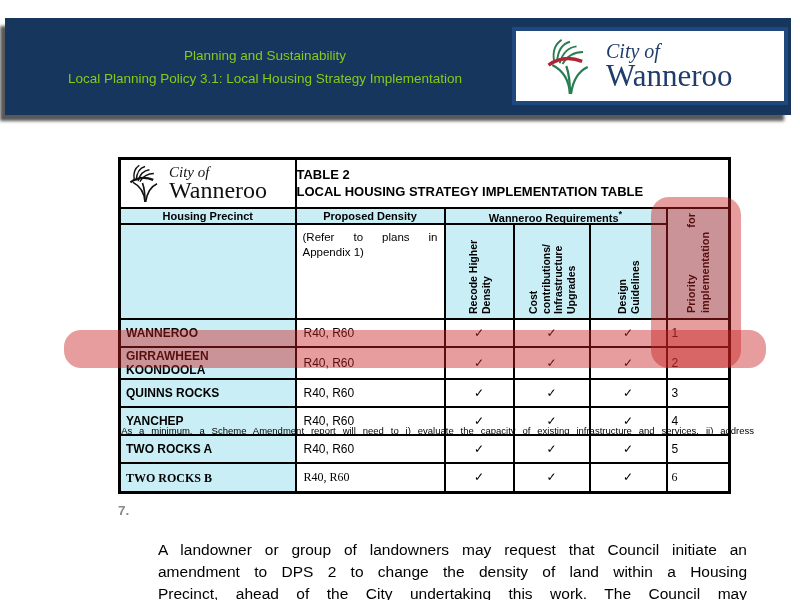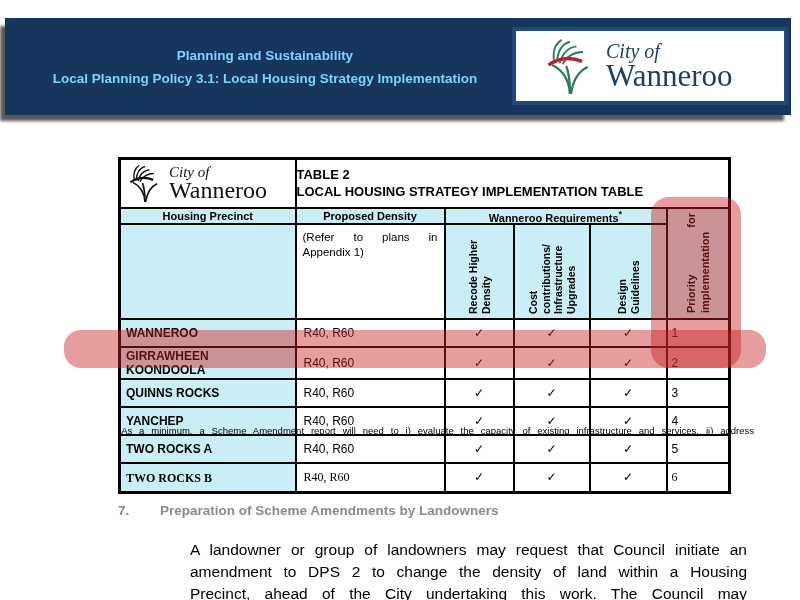--- a/index.html
+++ b/index.html
@@ -4,21 +4,21 @@
 <style>
   html,body{margin:0;padding:0;background:#fff;}
   .slide{position:relative;width:800px;height:600px;background:#fff;overflow:hidden;
          font-family:"Liberation Sans",sans-serif;color:#000;}
 
   
   .header-bar{position:absolute;left:5px;top:18px;width:786px;height:97px;
               background:#17365d;box-shadow:-6px 7px 3px -1px rgba(0,0,0,0.65);}
   .header-text{position:absolute;left:10px;top:0;width:500px;height:100%;
                display:flex;flex-direction:column;justify-content:center;
-               text-align:center;color:#7dd3fc;font-weight:bold;font-size:13.5px;
+               text-align:center;color:#84cc16;font-weight:normal;font-size:13.5px;
                line-height:23px;white-space:nowrap;}
   .logo-box{position:absolute;right:3px;top:9px;width:276px;height:78px;
             box-sizing:border-box;background:#fff;border:4px solid #1f497d;
             display:flex;align-items:center;padding-left:26px;gap:8px;}
   .logo-text .cityof{font-family:"Liberation Serif",serif;font-style:italic;
                      font-size:20px;color:#1f3c6b;line-height:20px;}
   .logo-text .wname{font-family:"Liberation Serif",serif;font-size:31px;
                     color:#1f3c6b;line-height:30px;}
 
   
@@ -62,21 +62,21 @@
 
   
   .footnote{position:absolute;left:118px;top:424px;width:636px;font-size:9.5px;
             line-height:14px;}
   .footnote sup{font-size:8px;vertical-align:top;line-height:10px;}
   .section-heading{position:absolute;left:118px;top:503px;width:640px;
                    color:#8a8a8a;font-weight:bold;font-size:13.5px;display:flex;}
   .sec-num{width:42px;flex:0 0 42px;}
   .body-para{position:absolute;left:158px;top:539px;width:589px;font-size:15.5px;
              line-height:22px;}
-  .body-para .bline{text-align:justify;text-align-last:justify;margin-left:32px;}
+  .body-para .bline{text-align:justify;text-align-last:justify;}
   svg.paw{flex:0 0 auto;}
 </style>
 </head>
 <body>
 
 <div class="slide">
 
   <div class="header-bar">
     <div class="header-text">
       <div>Planning and Sustainability</div>
@@ -237,21 +237,20 @@
 
   <div class="hl-col"></div>
   <div class="hl-row"></div>
 
   <div class="footnote">
     <div class="jl"><sup>*</sup><span>As a minimum, a Scheme Amendment report will need to i) evaluate the capacity of existing infrastructure and services, ii) address</span></div>
   </div>
 
   <div class="section-heading">
     <span class="sec-num">7.</span>
-    <span class="sec-title">Preparation of Scheme Amendments by Landowners</span>
   </div>
 
   <div class="body-para">
     <div class="bline">A landowner or group of landowners may request that Council initiate an</div>
     <div class="bline">amendment to DPS 2 to change the density of land within a Housing</div>
     <div class="bline">Precinct, ahead of the City undertaking this work. The Council may</div>
   </div>
 
 </div>
 

